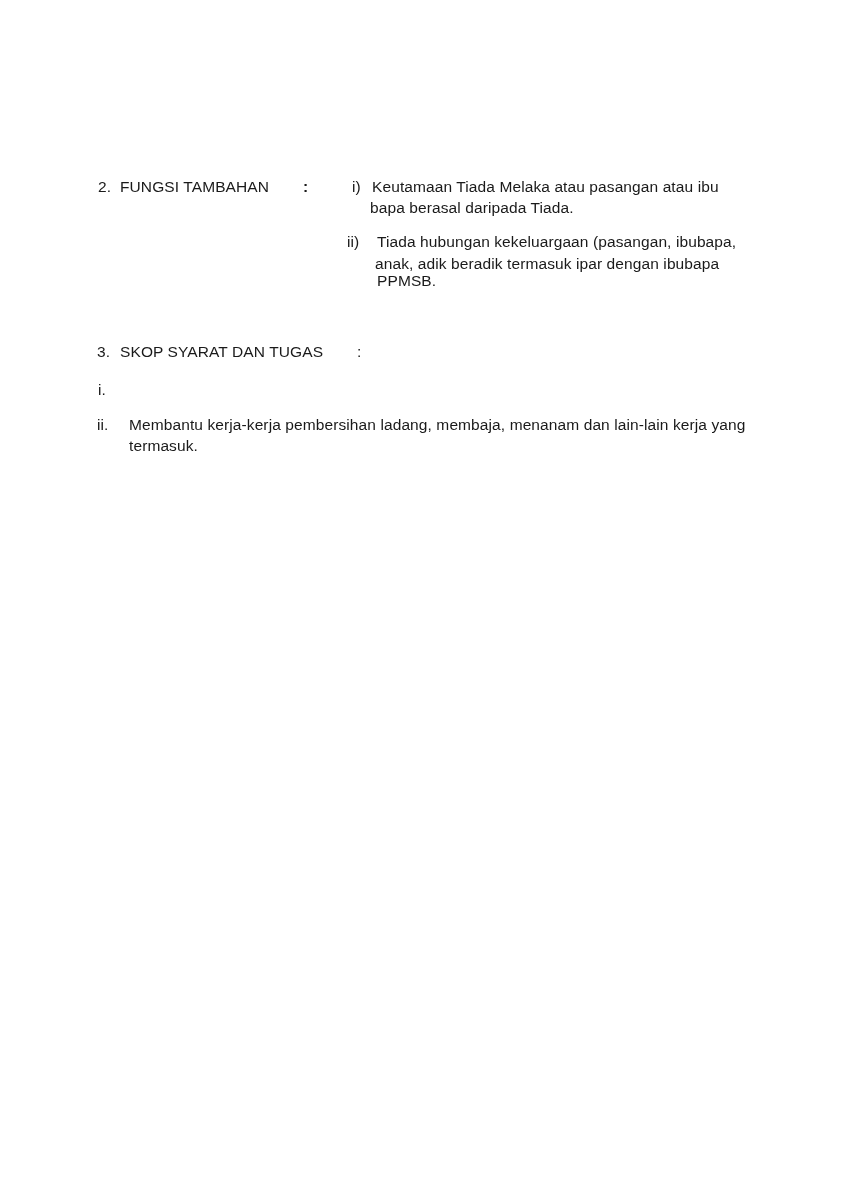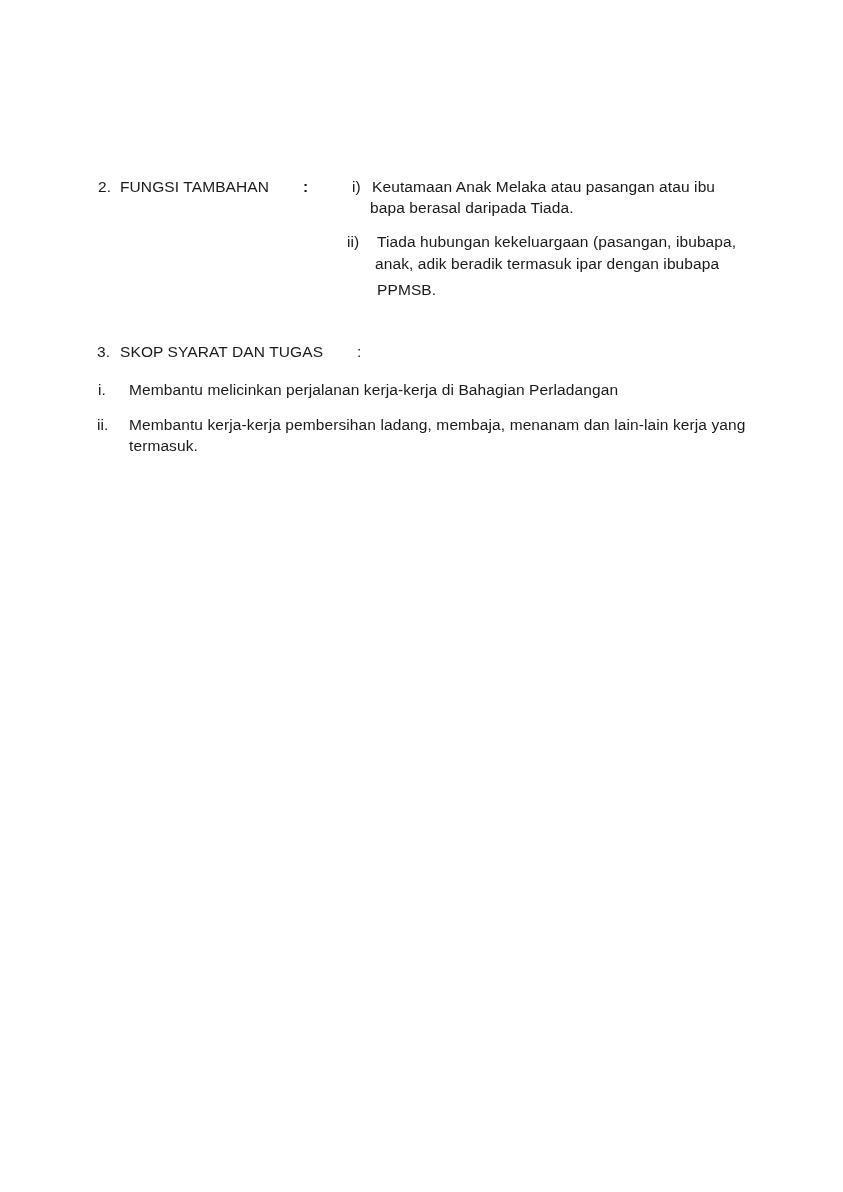--- a/index.html
+++ b/index.html
@@ -34,32 +34,31 @@
 </head>
 <body>
 
 <div class="page">
 
   <span class="t" style="left:98px;  top:177px">2.</span>
   <span class="t" style="left:120px; top:177px">FUNGSI TAMBAHAN</span>
   <span class="t bold" style="left:303px; top:177px">:</span>
 
   <span class="t" style="left:352px; top:177px">i)</span>
-  <span class="t" style="left:372px; top:177px">Keutamaan Anak Melaka atau pasangan atau ibu</span>
+  <span class="t" style="left:372px; top:177px">Keutamaan Tiada Melaka atau pasangan atau ibu</span>
   <span class="t" style="left:370px; top:198px">bapa berasal daripada Tiada.</span>
 
   <span class="t" style="left:347px; top:232px">ii)</span>
   <span class="t" style="left:377px; top:232px">Tiada hubungan kekeluargaan (pasangan, ibubapa,</span>
   <span class="t" style="left:375px; top:254px">anak, adik beradik termasuk ipar dengan ibubapa</span>
-  <span class="t" style="left:377px; top:280px">PPMSB.</span>
+  <span class="t" style="left:377px; top:271px">PPMSB.</span>
 
   <span class="t" style="left:97px;  top:342px">3.</span>
   <span class="t" style="left:120px; top:342px">SKOP SYARAT DAN TUGAS</span>
   <span class="t" style="left:357px; top:342px">:</span>
 
   <span class="t" style="left:98px;  top:380px">i.</span>
-  <span class="t" style="left:129px; top:380px">Membantu melicinkan perjalanan kerja-kerja di Bahagian Perladangan</span>
 
   <span class="t" style="left:97px;  top:415px">ii.</span>
   <span class="t" style="left:129px; top:415px">Membantu kerja-kerja pembersihan ladang, membaja, menanam dan lain-lain kerja yang</span>
   <span class="t" style="left:129px; top:436px">termasuk.</span>
 
 </div>
 
 </body></html>

